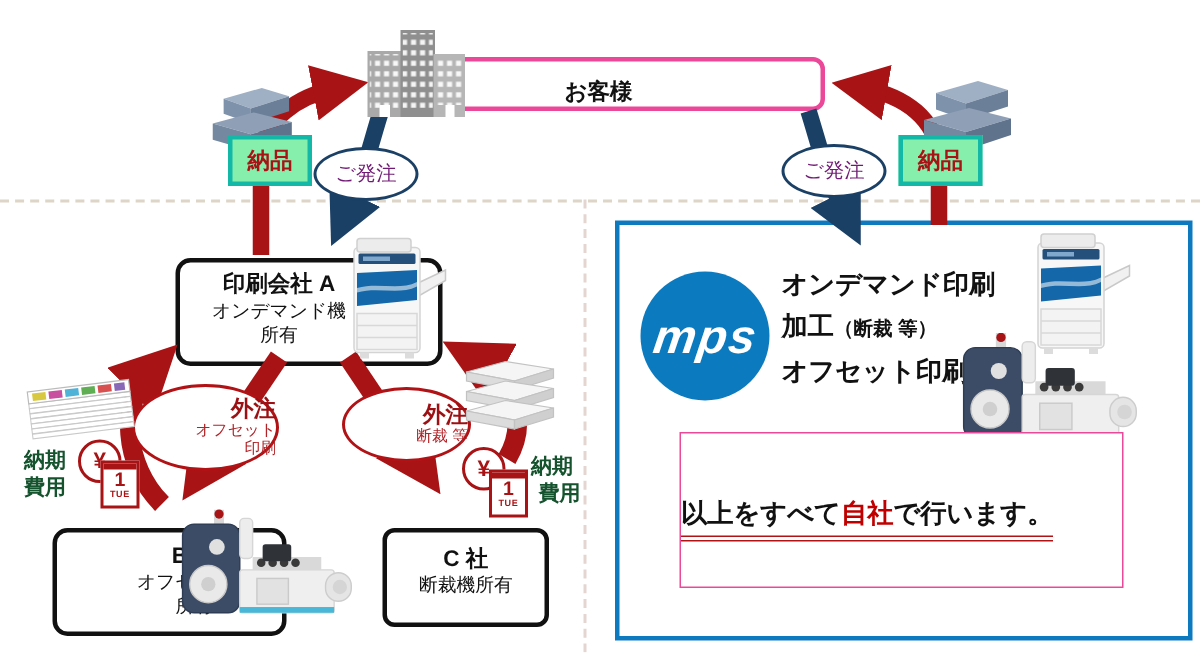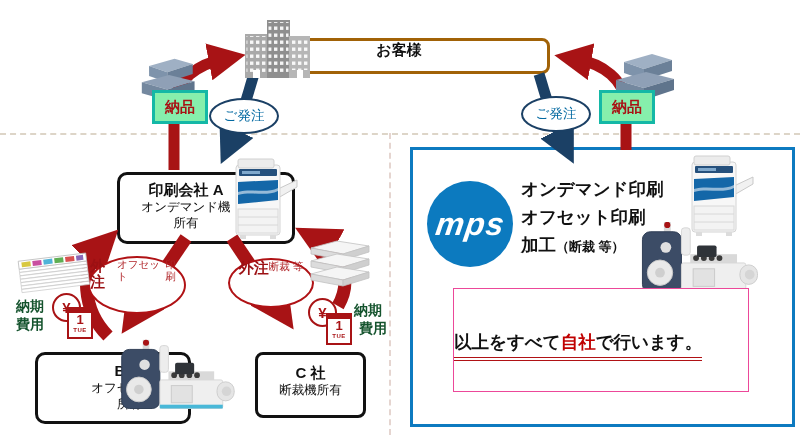--- a/index.html
+++ b/index.html
@@ -2,40 +2,40 @@
 <html><head>
 <meta charset="utf-8">
 <style>
   html,body{margin:0;padding:0;background:#fff;}
   #canvas{position:relative;width:800px;height:435px;background:#fff;overflow:hidden;
           font-family:"Liberation Sans","DejaVu Sans",sans-serif;color:#111;}
   .abs{position:absolute;}
   .dashed-h{left:0;top:133px;width:800px;border-top:2px dashed #ddd5c8;z-index:0;}
   .dashed-v{left:389px;top:133px;height:302px;border-left:2px dashed #e5d5d0;z-index:0;}
 
-  .customer-box{left:248px;top:38px;width:296px;height:30px;border:3px solid #a16207;border-radius:8px;
-    background:#fff;display:flex;align-items:flex-start;justify-content:center;font-size:15px;font-weight:bold;z-index:2;}
+  .customer-box{left:248px;top:38px;width:296px;height:30px;border:3px solid #ec4899;border-radius:8px;
+    background:#fff;display:flex;align-items:flex-end;justify-content:center;font-size:15px;font-weight:bold;z-index:2;}
 
   .label-red{border:3px solid #14b8a6;background:#86efac;color:#a81315;font-weight:bold;font-size:15px;
     display:flex;align-items:center;justify-content:center;z-index:4;}
-  .ellipse-navy{border:2px solid #1b4065;border-radius:50%;background:#fff;color:#0369a1;font-size:13.5px;
+  .ellipse-navy{border:2px solid #1b4065;border-radius:50%;background:#fff;color:#701a75;font-size:13.5px;
     display:flex;align-items:center;justify-content:center;z-index:4;}
 
   .black-box{border:3px solid #111;border-radius:10px;background:#fff;z-index:2;}
   .companyA{left:117px;top:172px;width:172px;height:66px;}
   .companyA .inner{width:120px;padding:5px 0 0 6px;text-align:center;}
   .companyB{left:35px;top:352px;width:150px;height:66px;}
   .companyB .inner{padding:6px 0 0 14px;text-align:center;margin-left:19px;}
   .companyC{left:255px;top:352px;width:105px;height:60px;border-radius:8px;}
   .companyC .inner{padding:8px 0 0 0;text-align:center;}
   .box-title{font-size:15px;font-weight:bold;line-height:19px;}
   .box-line{font-size:12.5px;line-height:16px;}
 
   .ellipse-red{border:2.5px solid #b01215;border-radius:50%;background:#fff;z-index:4;
-    display:flex;flex-direction:row;align-items:flex-start;justify-content:center;}
+    display:flex;flex-direction:column;align-items:flex-end;justify-content:center;}
   .outsource-title{color:#9c1013;font-weight:bold;font-size:15px;line-height:16px;}
   .outsource-line{color:#b02428;font-size:10.5px;line-height:12px;}
 
   .cost-text{color:#14532d;font-weight:bold;font-size:14px;line-height:18px;z-index:4;}
   .yen-icon{width:25px;height:25px;border:2.5px solid #a81315;border-radius:50%;background:#fff;color:#a81315;
     font-weight:bold;font-size:15px;display:flex;align-items:center;justify-content:center;z-index:4;}
   .cal-icon{width:22px;height:28px;background:#fff;border:2px solid #a81315;z-index:5;
     display:flex;flex-direction:column;align-items:center;}
   .cal-top{width:100%;height:4px;background:#a81315;}
   .cal-day{color:#a81315;font-weight:bold;font-size:13px;line-height:14px;}
@@ -272,22 +272,22 @@
       <div class="box-title">C 社</div>
       <div class="box-line">断裁機所有</div>
     </div>
   </div>
 
   <div class="abs mps-circle">
     <span class="mps-text">mps</span>
   </div>
   <div class="abs services">
     <div class="service-line">オンデマンド印刷</div>
+    <div class="service-line"><span>加工</span><span class="service-note">（断裁 等）</span></div>
     <div class="service-line">オフセット印刷</div>
-    <div class="service-line"><span>加工</span><span class="service-note">（断裁 等）</span></div>
   </div>
 
   <svg class="abs art" style="left:678px;top:152px;z-index:2;" width="78" height="88" viewBox="0 0 78 88">
     <polygon points="56,34 75,25 75,32 56,43" fill="#f1f1f1" stroke="#c9c9c9" stroke-width="1"></polygon>
     <rect x="14" y="10" width="44" height="70" rx="3" fill="#f7f7f7" stroke="#d4d4d4"></rect>
     <rect x="16" y="4" width="36" height="9" rx="2" fill="#ececec" stroke="#d0d0d0"></rect>
     <rect x="17" y="14" width="38" height="7" rx="1" fill="#25507c"></rect>
     <rect x="20" y="16" width="18" height="3" fill="#7fa8cc"></rect>
     <polygon points="16,27 56,25 56,45 16,49" fill="#1467a8"></polygon>
     <path d="M16 37 C30 33 44 39 56 33 L56 36 C44 42 30 36 16 40 Z" fill="rgba(255,255,255,.55)"></path>

